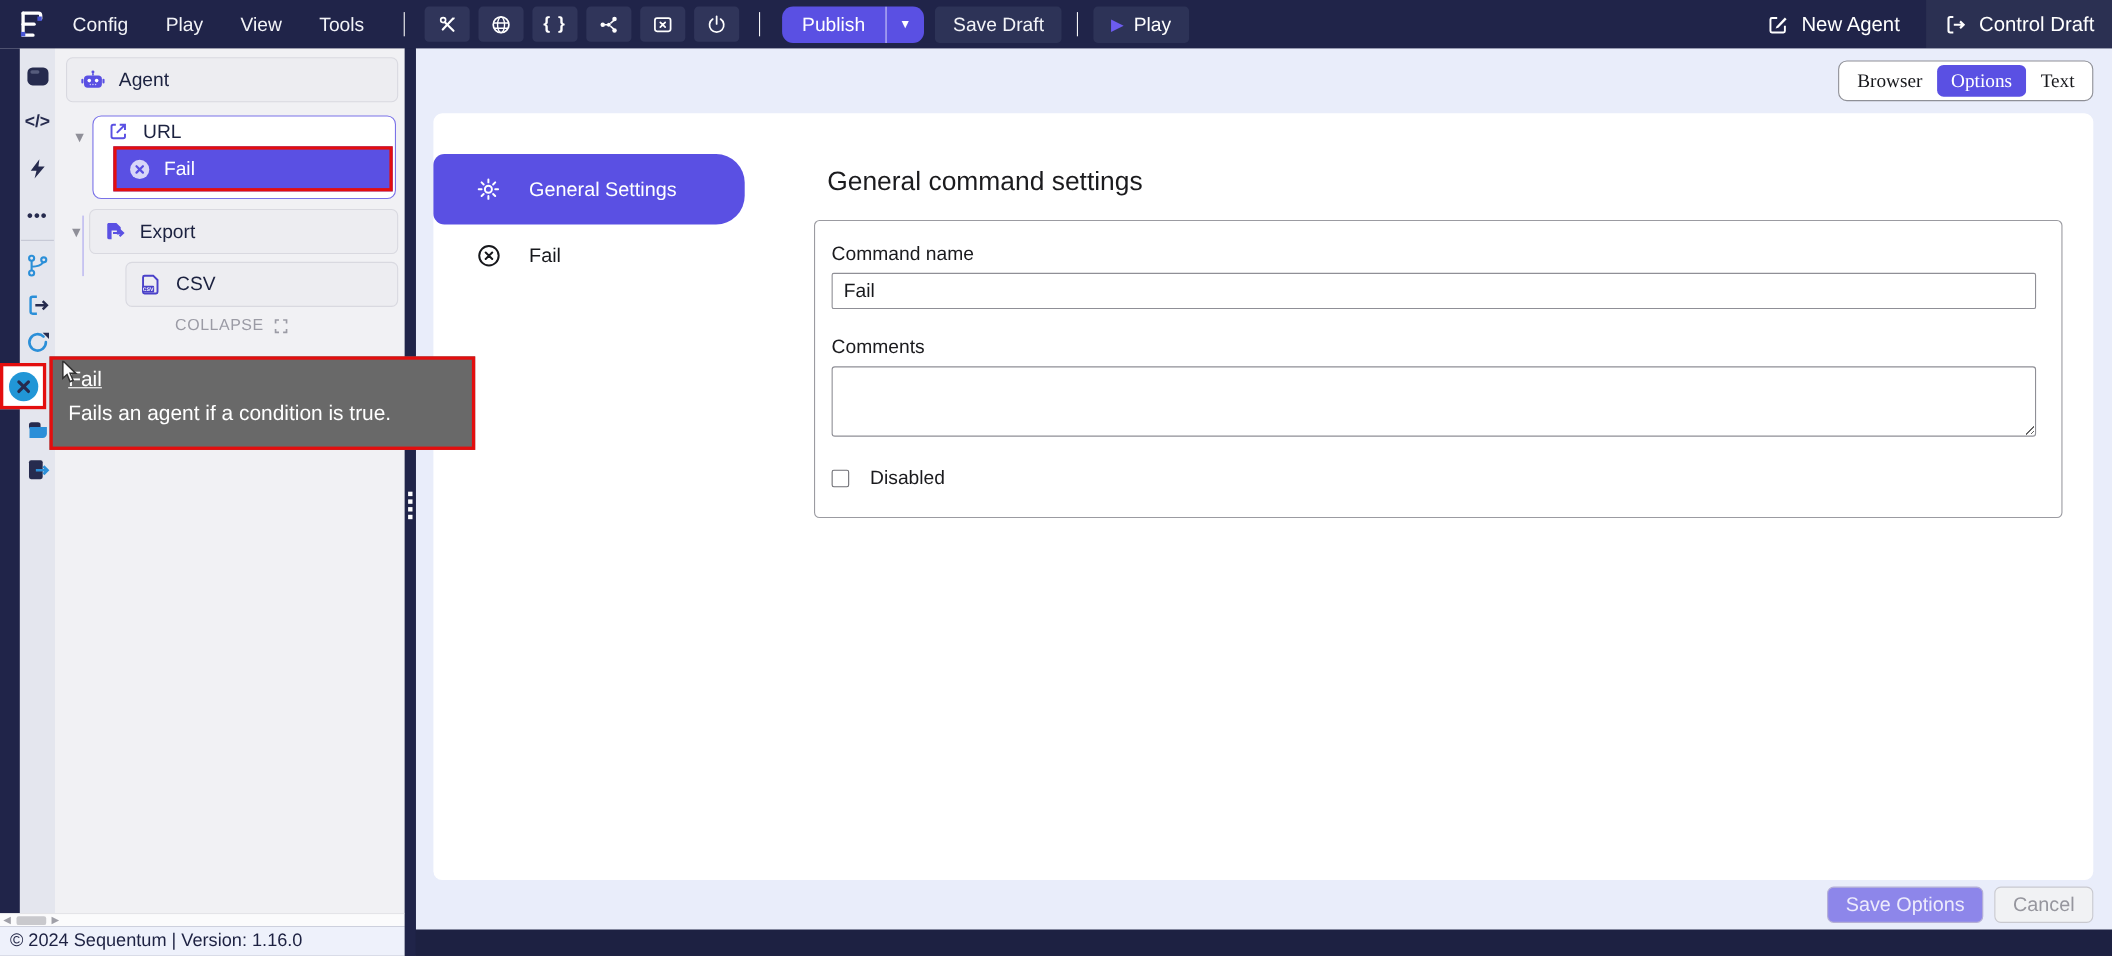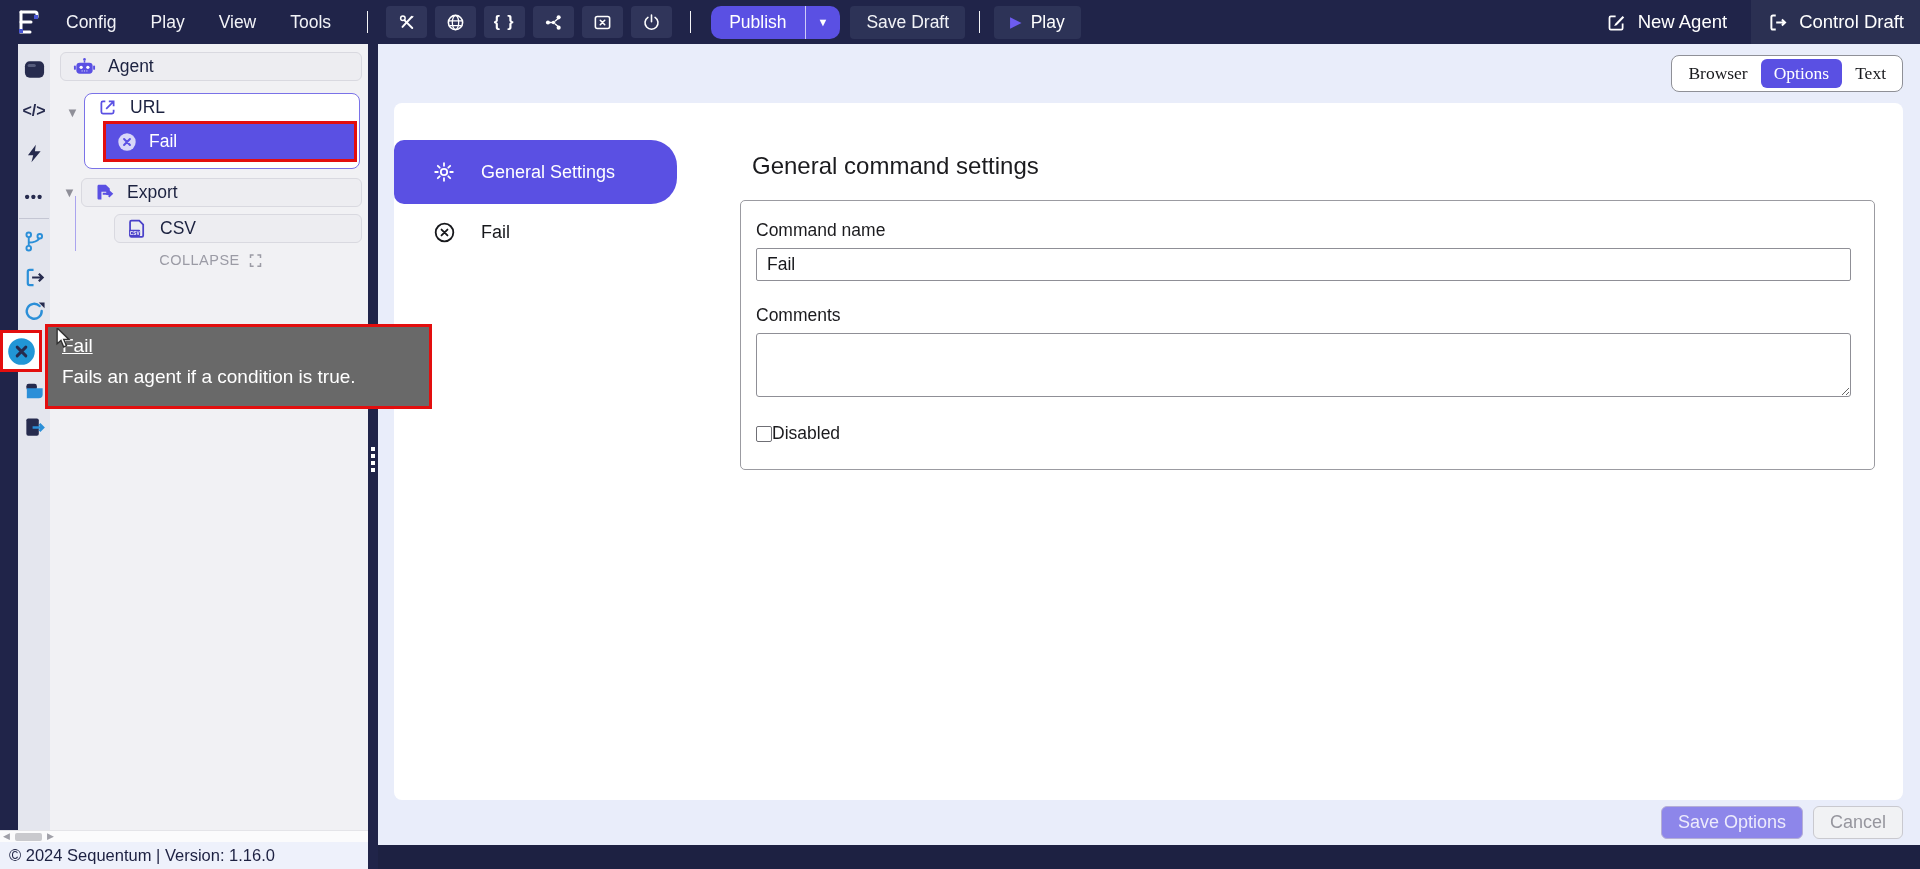--- a/index.html
+++ b/index.html
@@ -40,21 +40,21 @@
                display:flex; flex-direction:column; align-items:center; flex:none; }
   .rail-icon { width:28px; height:28px; display:flex; align-items:center; justify-content:center; cursor:pointer; flex:none; }
   .code-txt { font-weight:700; color:#262b4e; font-size:16px; }
   .dots-txt { font-weight:700; color:#262b4e; font-size:15px; letter-spacing:1px; }
   .rail-divider { width:30px; border-top:1px solid #c4c6d3; margin:6px 0 8px; }
   .rail-fail { width:42px; height:42px; margin-left:-18px; align-self:flex-start; background:#fff;
                border:3px solid #e30e0e; display:flex; align-items:center; justify-content:center; cursor:pointer; flex:none; }
 
   .tree-panel { flex:1; background:#f1f1f4; padding:6px 5px 0 9px; position:relative; overflow:hidden; }
   .tree-box { display:flex; align-items:center; gap:12px; background:#ededf1; border:1px solid #d9d9e0;
-              border-radius:6px; height:29px; padding:0 12px; font-size:17.5px; color:#1c2240; cursor:pointer; }
+              border-radius:6px; height:41px; padding:0 12px; font-size:17.5px; color:#1c2240; cursor:pointer; }
   .agent-row { margin:2px 1px 12px 1px; }
   .chev { color:#8f8f98; font-size:13px; width:18px; flex:none; cursor:pointer; }
   .url-wrap { display:flex; align-items:flex-start; margin-left:7px; }
   .url-wrap .chev { margin-top:12px; }
   .url-group { flex:1; border:1.5px solid #7a72e8; border-radius:8px; background:#fff; margin-right:3px; padding-bottom:6px; }
   .url-row { display:flex; align-items:center; gap:12px; height:26px; padding:0 12px; font-size:17.5px; color:#1c2240; cursor:pointer; }
   .fail-row { margin:1px 2px 0 18px; background:#5a50e3; border:3px solid #e30e0e; display:flex; align-items:center;
               gap:11px; height:41px; padding:0 10px; font-size:17.5px; color:#fff; cursor:pointer; }
   .tree-connector { position:absolute; left:25px; top:152px; height:55px; border-left:1.5px solid #aaa4ee; }
   .export-wrap { display:flex; align-items:center; margin:9px 0 0 4px; }
@@ -88,21 +88,21 @@
 
   .form-area { margin-left:63px; padding-top:37px; width:1135px; }
   .form-heading { font-size:24px; font-weight:400; color:#1b1b1e; margin:12px; }
   .form-box { margin-top:20px; border:1.5px solid #9b9ba1; border-radius:5px; padding:19px 23px 25px 15px; }
   .field-label { display:block; font-size:17.5px; color:#1b1b1e; margin-bottom:7px; }
   .cmd-input { width:100%; height:33px; border:1px solid #8f8f96; border-radius:2px; font-size:17.5px;
                padding:0 10px; color:#17181c; font-family:inherit; }
   .mt { margin-top:24px; }
   .comments-ta { width:100%; height:64px; border:1px solid #8f8f96; border-radius:3px; resize:both;
                  font-family:inherit; font-size:17px; padding:6px 10px; }
-  .chk-row { margin-top:22px; display:flex; align-items:center; gap:0; font-size:17.5px; color:#1b1b1e; }
+  .chk-row { margin-top:22px; display:flex; align-items:center; gap:19px; font-size:17.5px; color:#1b1b1e; }
   .checkbox { width:16px; height:16px; border:1.5px solid #6f6f75; border-radius:2px; background:#fff; cursor:pointer; flex:none; }
 
   .footer-row { height:45px; display:flex; justify-content:flex-end; gap:10px; padding:6px 17px 0 0; flex:none; }
   .saveopt-btn { background:#8d86ea; color:#edebfc; border:1px solid #b4aed6; border-radius:6px; font-size:18px; padding:0 16px; height:33px; }
   .cancel-btn { background:#f1f2f4; color:#96969e; border:1px solid #c9c9cf; border-radius:6px; font-size:18px; padding:0 16px; height:33px; }
 
   
   .tooltip { position:absolute; left:45px; top:324px; width:387px; height:85px; background:#696969;
              border:3px solid #e30e0e; color:#fff; padding:8px 14px; z-index:50; }
   .tooltip-title { font-size:19px; text-decoration:underline; margin-bottom:9px; }

